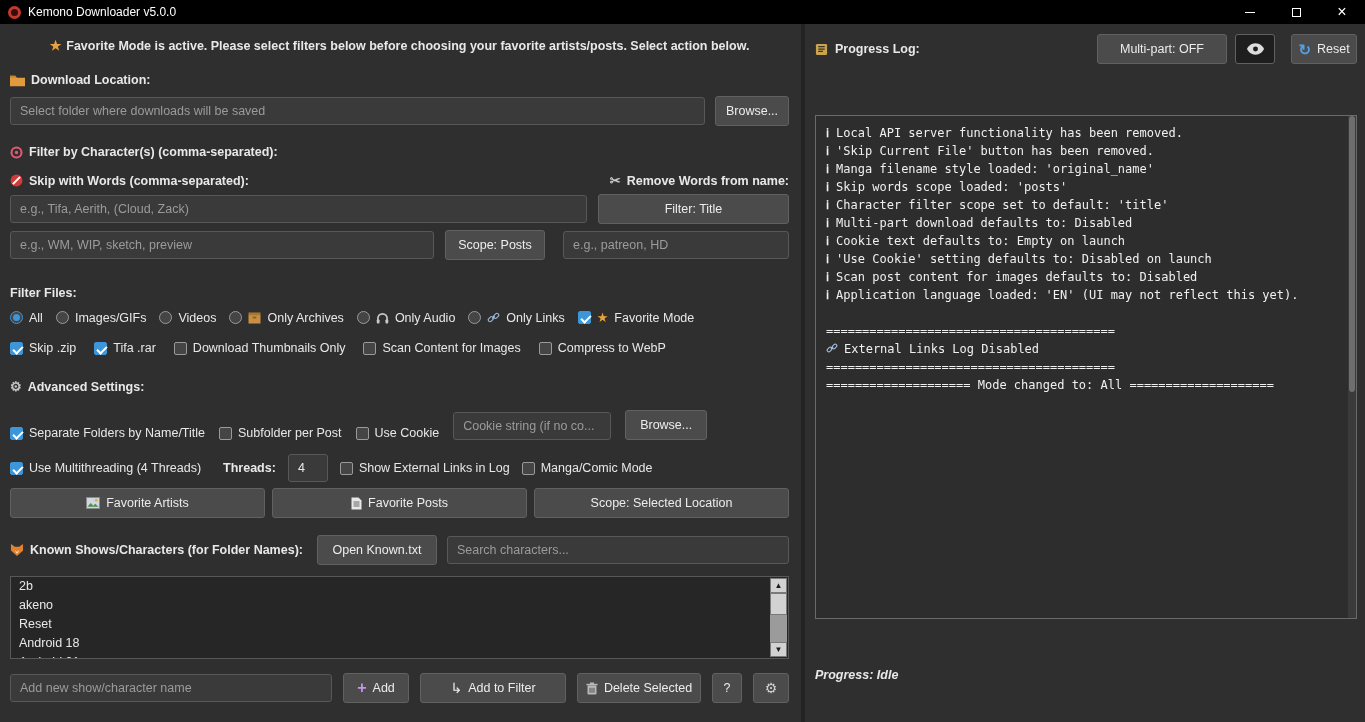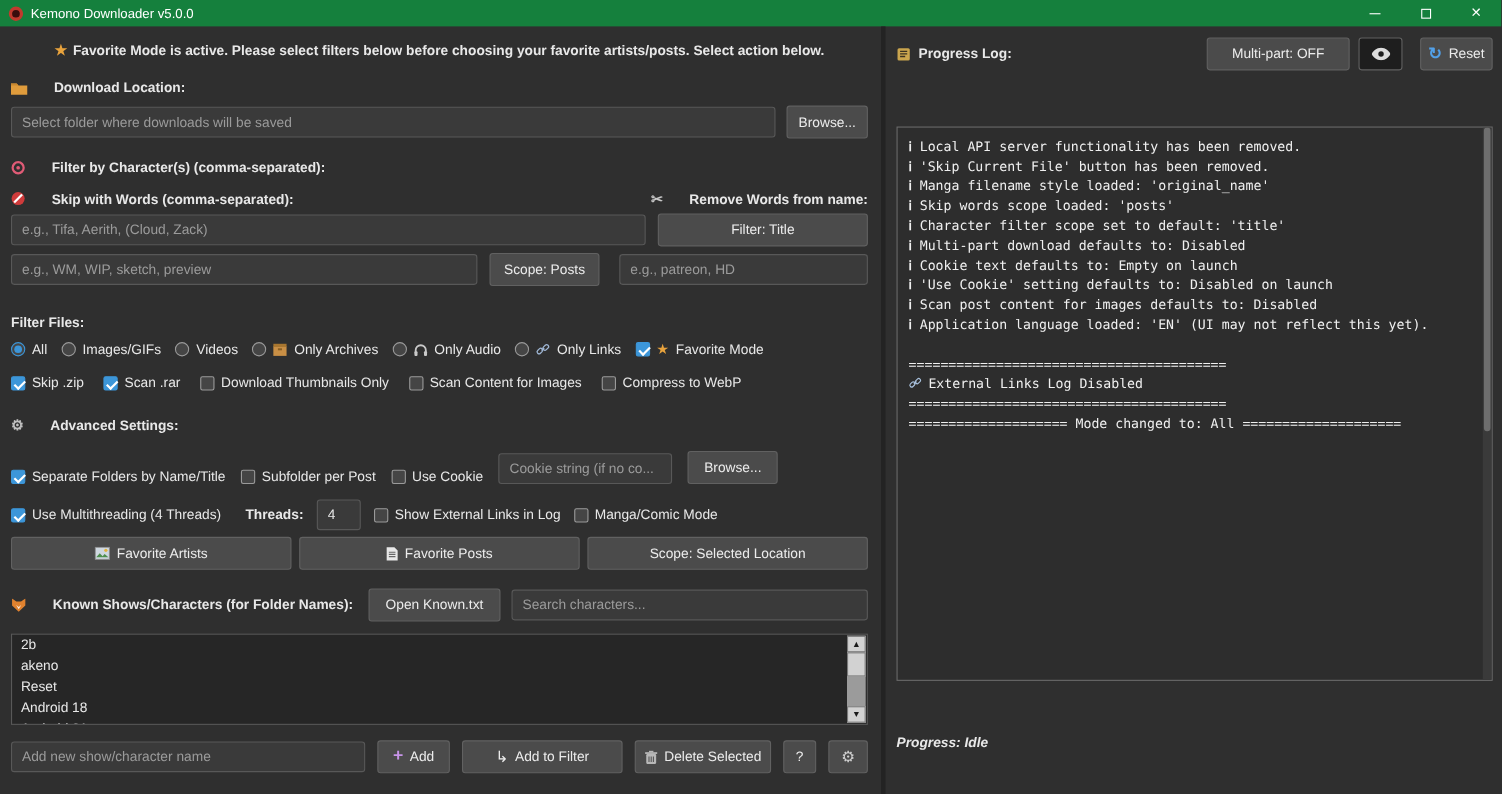--- a/index.html
+++ b/index.html
@@ -2,35 +2,35 @@
 <html><head>
 <meta charset="utf-8">
 <style>
   * { margin:0; padding:0; box-sizing:border-box; }
   html,body { width:1365px; height:722px; overflow:hidden; }
   body { background:#2f2f2f; color:#e8e8e8; font-family:"Liberation Sans",sans-serif; font-size:12.5px; }
 
   .window { width:1365px; height:722px; display:flex; flex-direction:column; }
 
   
-  .titlebar { height:24px; background:#15803d; display:flex; align-items:center; padding-left:8px; color:#fff; font-size:12px; flex:none; }
+  .titlebar { height:24px; background:#000000; display:flex; align-items:center; padding-left:8px; color:#fff; font-size:12px; flex:none; }
   .app-logo { width:13px; height:13px; border-radius:50%; background:#3a0d0d; border:3px solid #c13a2e; margin-right:7px; }
   .win-controls { margin-left:auto; display:flex; height:100%; }
   .win-btn { width:46px; height:100%; display:flex; align-items:center; justify-content:center; color:#fff; }
   .glyph-min { width:10px; height:1px; background:#fff; display:block; }
   .glyph-max { width:9px; height:9px; border:1px solid #fff; display:block; }
   .glyph-close { font-size:16px; line-height:1; }
 
   .main { flex:1; display:flex; }
   .left-panel { width:801px; padding:0 12px 13px 10px; display:flex; flex-direction:column; flex:none; }
   .splitter { width:4px; background:#232323; flex:none; }
   .right-panel { flex:1; padding:10px 8px 40px 10px; display:flex; flex-direction:column;gap:40px; }
 
   .row { display:flex; align-items:center; }
-  .section-label { font-weight:700; font-size:12.5px; display:flex; align-items:center; gap:24px; white-space:nowrap; }
+  .section-label { font-weight:700; font-size:12.5px; display:flex; align-items:center; gap:6px; white-space:nowrap; }
   .icon { display:inline-flex; align-items:center; justify-content:center; flex:none; }
 
   input.text { height:28px; background:#3a3a3a; border:1px solid #585858; border-radius:3px; color:#e8e8e8; padding:0 9px; font-size:12.5px; font-family:inherit; min-width:0; }
   input.text::placeholder { color:#9b9b9b; }
   button { height:30px; background:#4b4b4b; border:1px solid #616161; border-radius:3px; color:#ececec; font-size:12.5px; font-family:inherit; display:flex; align-items:center; justify-content:center; gap:6px; padding:0 12px; white-space:nowrap; }
 
   
   .opt { display:flex; align-items:center; gap:6px; white-space:nowrap; }
   .cb { width:13px; height:13px; border:1px solid #9a9a9a; background:#454545; border-radius:2px; display:inline-block; position:relative; flex:none; }
   .cb.checked { background:#3c96d9; border-color:#3c96d9; }
@@ -244,21 +244,21 @@
           <span>Favorite Mode</span>
         </div>
       </div>
       <div class="row cb-row">
         <div class="opt">
           <span class="cb checked"></span>
           <span>Skip .zip</span>
         </div>
         <div class="opt">
           <span class="cb checked"></span>
-          <span>Scan .rar</span>
+          <span>Tifa .rar</span>
         </div>
         <div class="opt">
           <span class="cb"></span>
           <span>Download Thumbnails Only</span>
         </div>
         <div class="opt">
           <span class="cb"></span>
           <span>Scan Content for Images</span>
         </div>
         <div class="opt">

